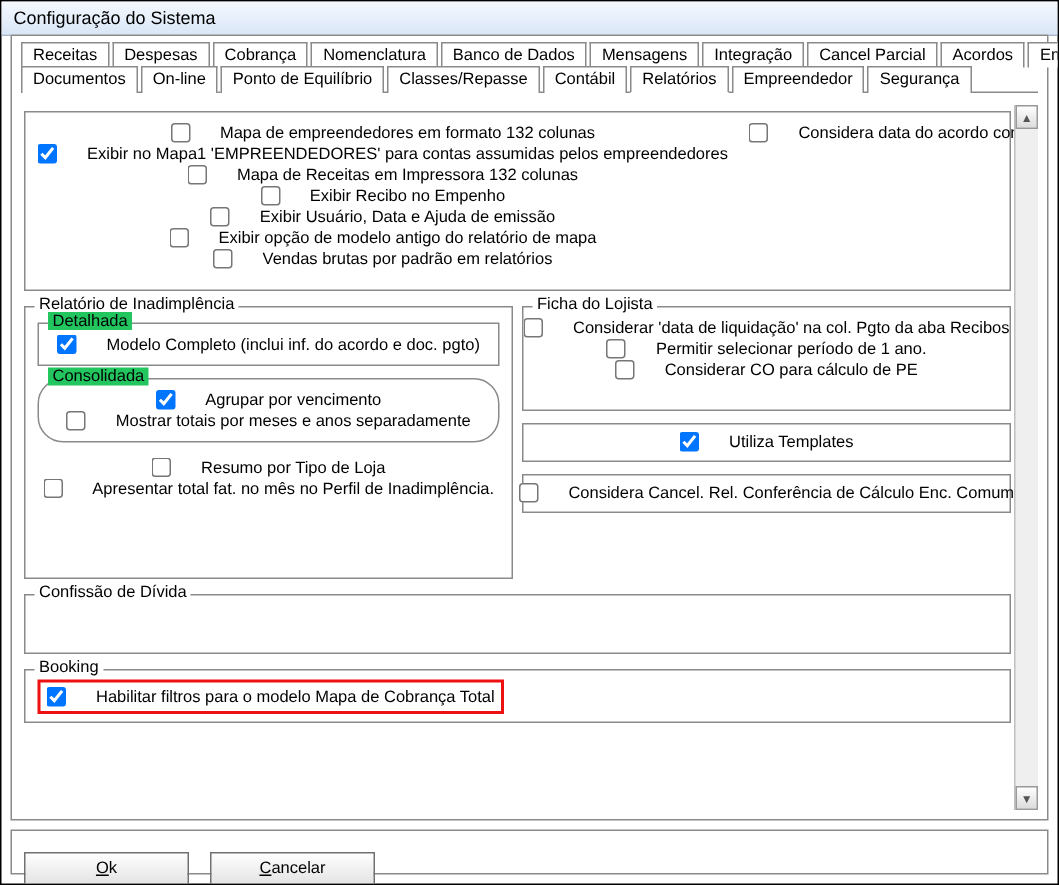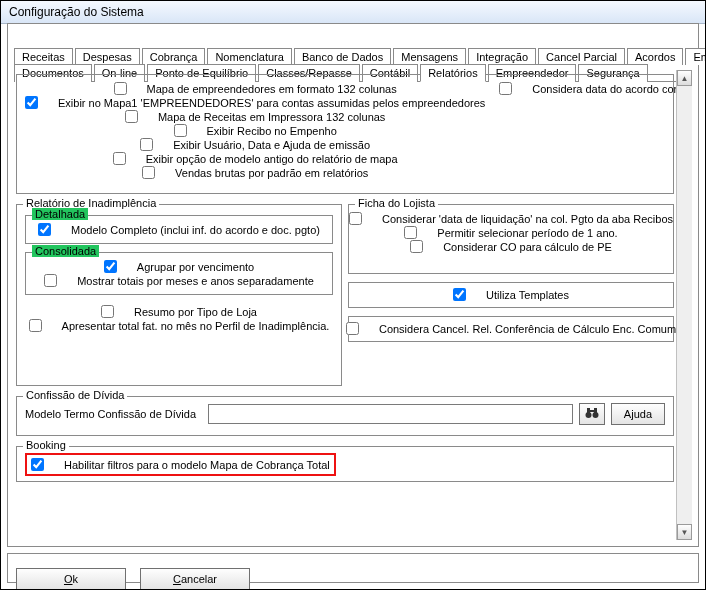--- a/index.html
+++ b/index.html
@@ -26,21 +26,20 @@
     top: 22px; left: 6px; right: 6px; bottom: 42px;
     border: 1px solid #8a8a8a;
     background: #fff;
   }
   
   .tabs-row {
     display:flex;
     flex-wrap: nowrap;
     padding: 3px 6px 0 6px;
     position: relative;
-    margin-top: 20px;
   }
   .tabs-row2 { padding-top:0; margin-top:-1px; }
   .tab {
     border: 1px solid #8a8a8a;
     border-bottom: none;
     background: #fff;
     padding: 2px 7px;
     margin-right: 2px;
     cursor: default;
     white-space: nowrap;
@@ -238,21 +237,21 @@
       <span class="legend">Relatório de Inadimplência</span>
 
       <div class="sub" style="margin-top:4px;">
         <span class="legend">Detalhada</span>
         <label class="chk">
           <input type="checkbox" checked="" style="">
           <span>Modelo Completo (inclui inf. do acordo e doc. pgto)</span>
         </label>
       </div>
 
-      <div class="sub" style="margin-top:8px;" id="consolidada">
+      <div class="sub" style="margin-top:8px;border-radius:17px;" id="consolidada">
         <span class="legend">Consolidada</span>
       <label class="chk">
             <input type="checkbox" checked="" style="">
             <span>Agrupar por vencimento</span>
           </label>
           <label class="chk">
             <input type="checkbox" style="">
             <span>Mostrar totais por meses e anos separadamente</span>
           </label>
         </div>
@@ -294,38 +293,20 @@
 
     <div class="group" style="top:246px; left:334px; right:18px; height:26px; padding-top:4px;">
       <label class="chk">
         <input type="checkbox" style="">
         <span>Considera Cancel. Rel. Conferência de Cálculo Enc. Comum</span>
       </label>
     </div>
 
     <div class="group" style="top:326px; left:2px; right:18px; height:40px;">
       <span class="legend">Confissão de Dívida</span>
-      <div style="display:flex;align-items:center;gap:6px;">
-        <span class="lbl">Modelo Termo Confissão de Dívida</span>
-        <input class="txt" type="text" value="" style="">
-        <button class="iconbtn">
-          <span>
-            <svg width="14" height="12" viewBox="0 0 14 12">
-                <g fill="#333">
-                  <circle cx="3.5" cy="8" r="3"></circle>
-                  <circle cx="10.5" cy="8" r="3"></circle>
-                  <rect x="2" y="1" width="3" height="5"></rect>
-                  <rect x="9" y="1" width="3" height="5"></rect>
-                  <rect x="5" y="3" width="4" height="2"></rect>
-                </g>
-              </svg>
-          </span>
-        </button>
-        <button class="btn"><span>Ajuda</span></button>
-      </div>
     </div>
 
     <div class="group" style="top:376px; left:2px; right:18px; height:36px;">
       <span class="legend">Booking</span>
       <span class="highlight">
         <label class="chk">
           <input type="checkbox" checked="" style="">
           <span>Habilitar filtros para o modelo Mapa de Cobrança Total</span>
         </label>
       </span>

